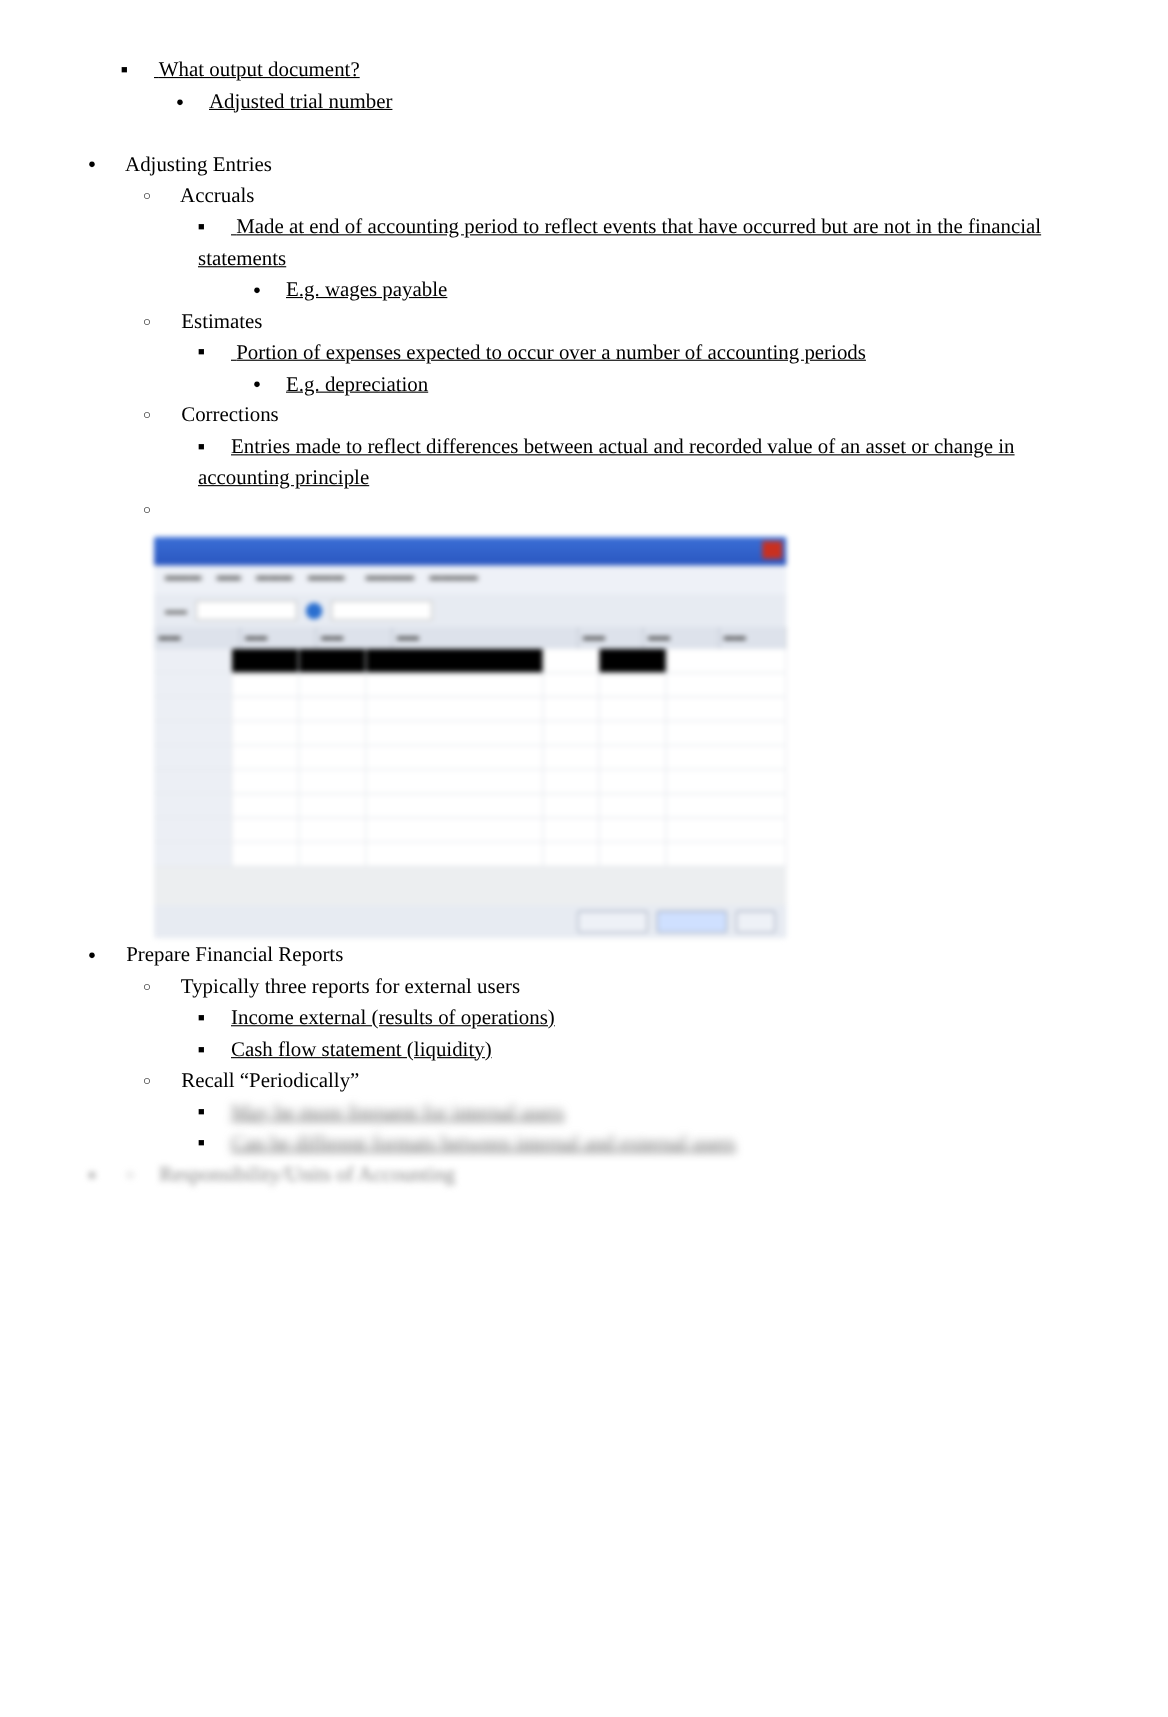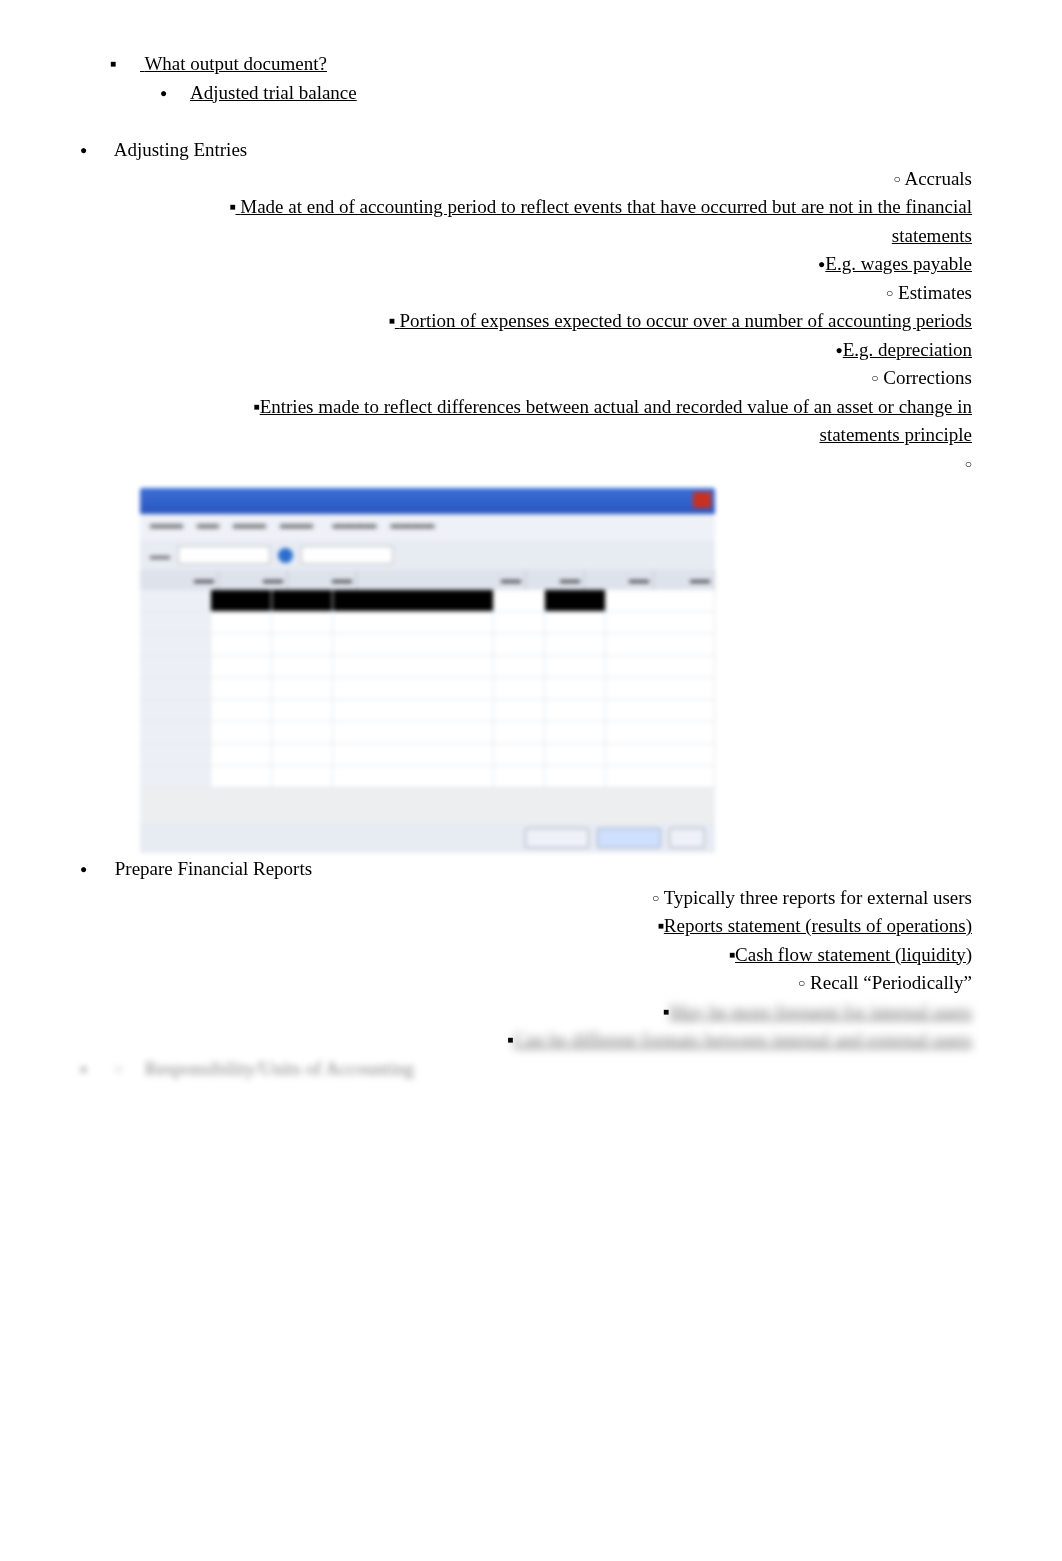--- a/index.html
+++ b/index.html
@@ -13,21 +13,21 @@
       width: 1062px;
       box-sizing: border-box;
     }
     ul { list-style: none; margin: 0; padding: 0; }
     li { margin: 0; padding: 0; }
 
     .lvl1 { padding-left: 20px; margin-top: 29px; }
     .lvl1 > li::before { content: "●"; font-size: 12px; display: inline-block; width: 30px; vertical-align: 2px; }
     .lvl1 > li > .txt { display: inline; }
 
-    .lvl2 { padding-left: 50px; text-align: right; }
+    .lvl2 { padding-left: 50px; }
     .lvl2 > li::before { content: "○"; font-size: 12px; display: inline-block; width: 30px; vertical-align: 2px; }
     .lvl2 > li > .txt { display: inline; }
 
     .lvl3 { padding-left: 50px; text-decoration: underline; }
     .lvl3 > li::before { content: "■"; font-size: 10px; display: inline-block; width: 30px; vertical-align: 3px; }
     .lvl3 > li > .txt { display: inline; }
 
     .lvl4 { padding-left: 50px; }
     .lvl4 > li::before { content: "●"; font-size: 12px; display: inline-block; width: 30px; vertical-align: 2px; }
     .lvl4 > li > .txt { display: inline; }
@@ -84,21 +84,21 @@
     .blurred { filter: blur(4px); color: #777; }
     .blurred2 { filter: blur(3px); color: #888; }
   </style>
 </head>
 <body>
 
 <ul class="lvl3">
   <li>
     <span class="txt">What output document?</span>
     <ul class="lvl4">
-      <li><span class="txt">Adjusted trial balance</span></li>
+      <li><span class="txt">Adjusted trial number</span></li>
     </ul>
   </li>
 </ul>
 
 <ul class="lvl1">
   <li>
     <span class="txt">Adjusting Entries</span>
     <ul class="lvl2">
 
       <li>
@@ -122,21 +122,21 @@
             <ul class="lvl4">
               <li><span class="txt">E.g. depreciation</span></li>
             </ul>
           </li>
         </ul>
       </li>
 
       <li>
         <span class="txt">Corrections</span>
         <ul class="lvl3">
-          <li class="wrap-item"><span class="txt">Entries made to reflect differences between actual and recorded value of an asset or change in statements principle</span></li>
+          <li class="wrap-item"><span class="txt">Entries made to reflect differences between actual and recorded value of an asset or change in accounting principle</span></li>
         </ul>
       </li>
 
 
       <li>
         <span class="txt">
           <div class="screenshot">
             <div class="titlebar">
                 <div class="closebox"></div>
               </div>
@@ -255,21 +255,21 @@
 
     </ul>
   </li>
 
   <li>
     <span class="txt">Prepare Financial Reports</span>
     <ul class="lvl2">
       <li>
         <span class="txt">Typically three reports for external users</span>
         <ul class="lvl3">
-          <li><span class="txt">Reports statement (results of operations)</span></li>
+          <li><span class="txt">Income external (results of operations)</span></li>
           <li><span class="txt">Cash flow statement (liquidity)</span></li>
         </ul>
       </li>
       <li>
         <span class="txt">Recall “Periodically”</span>
         <ul class="lvl3">
           <li><span class="txt blurred">May be more frequent for internal users</span></li>
           <li><span class="txt blurred">Can be different formats between internal and external users</span></li>
         </ul>
       </li>

